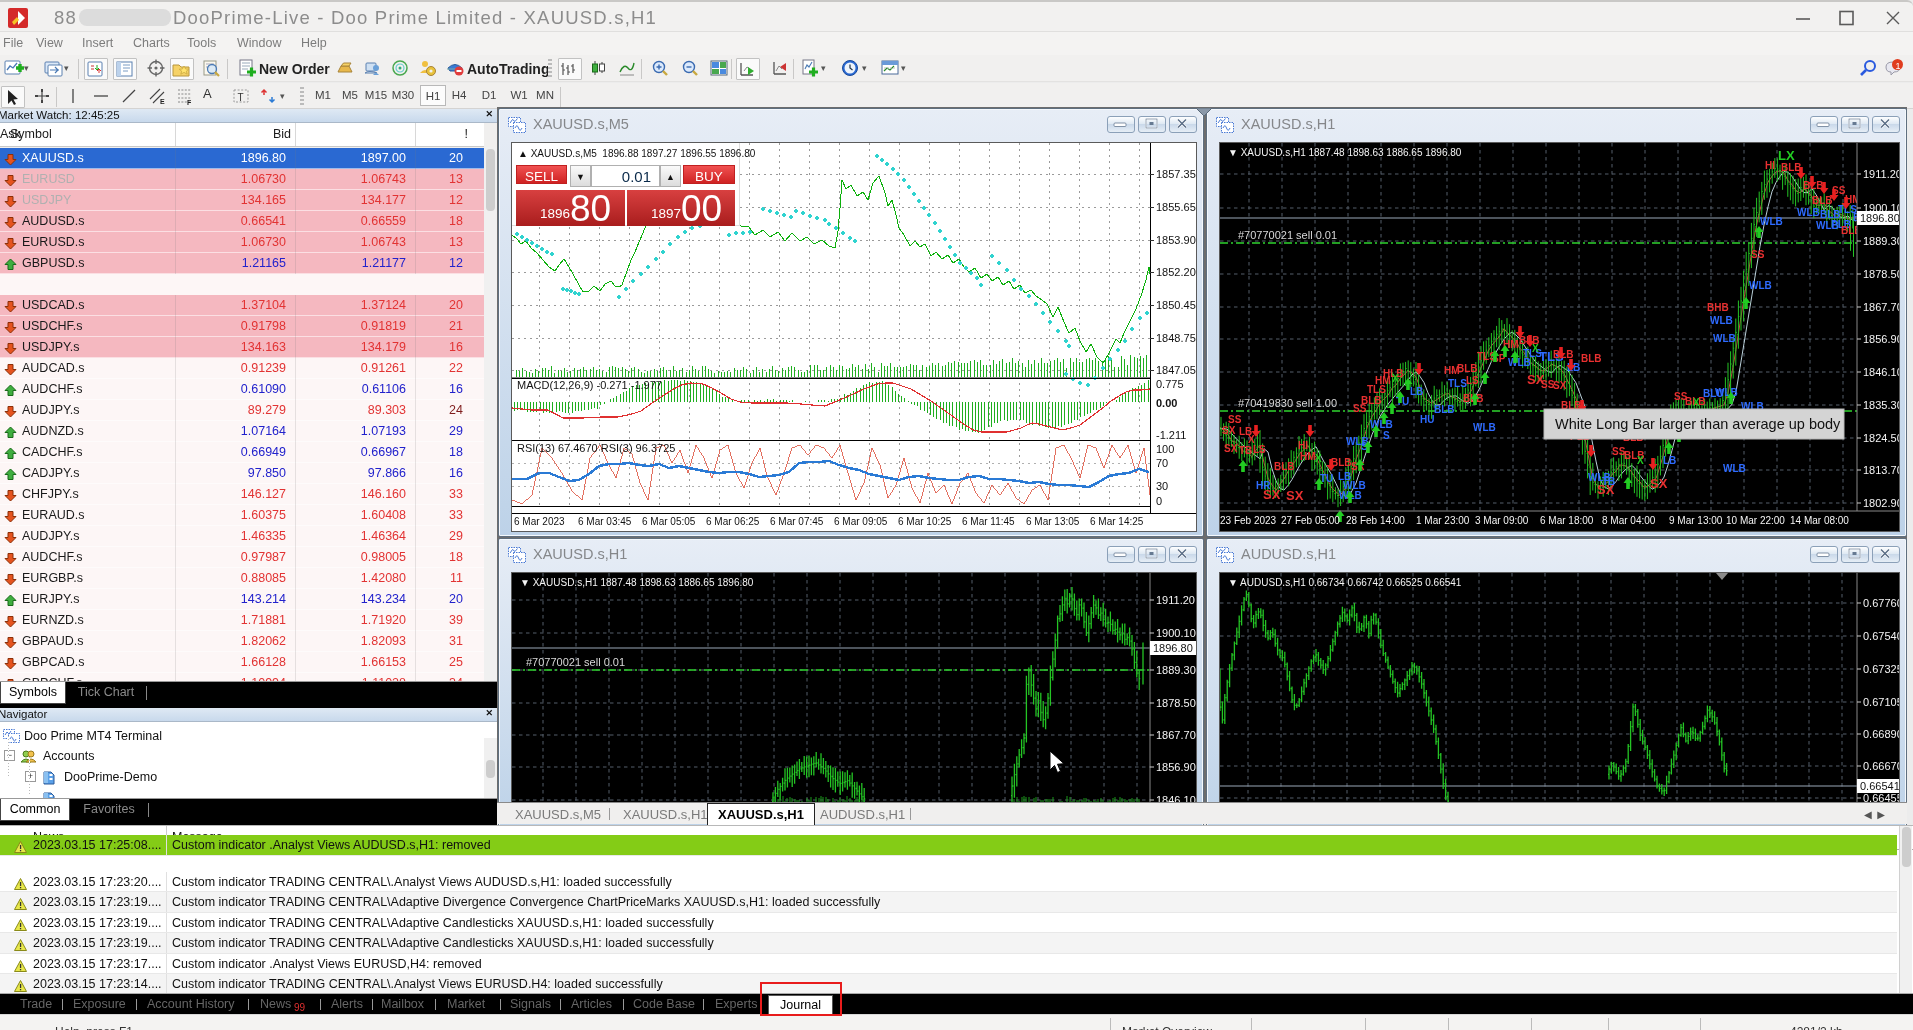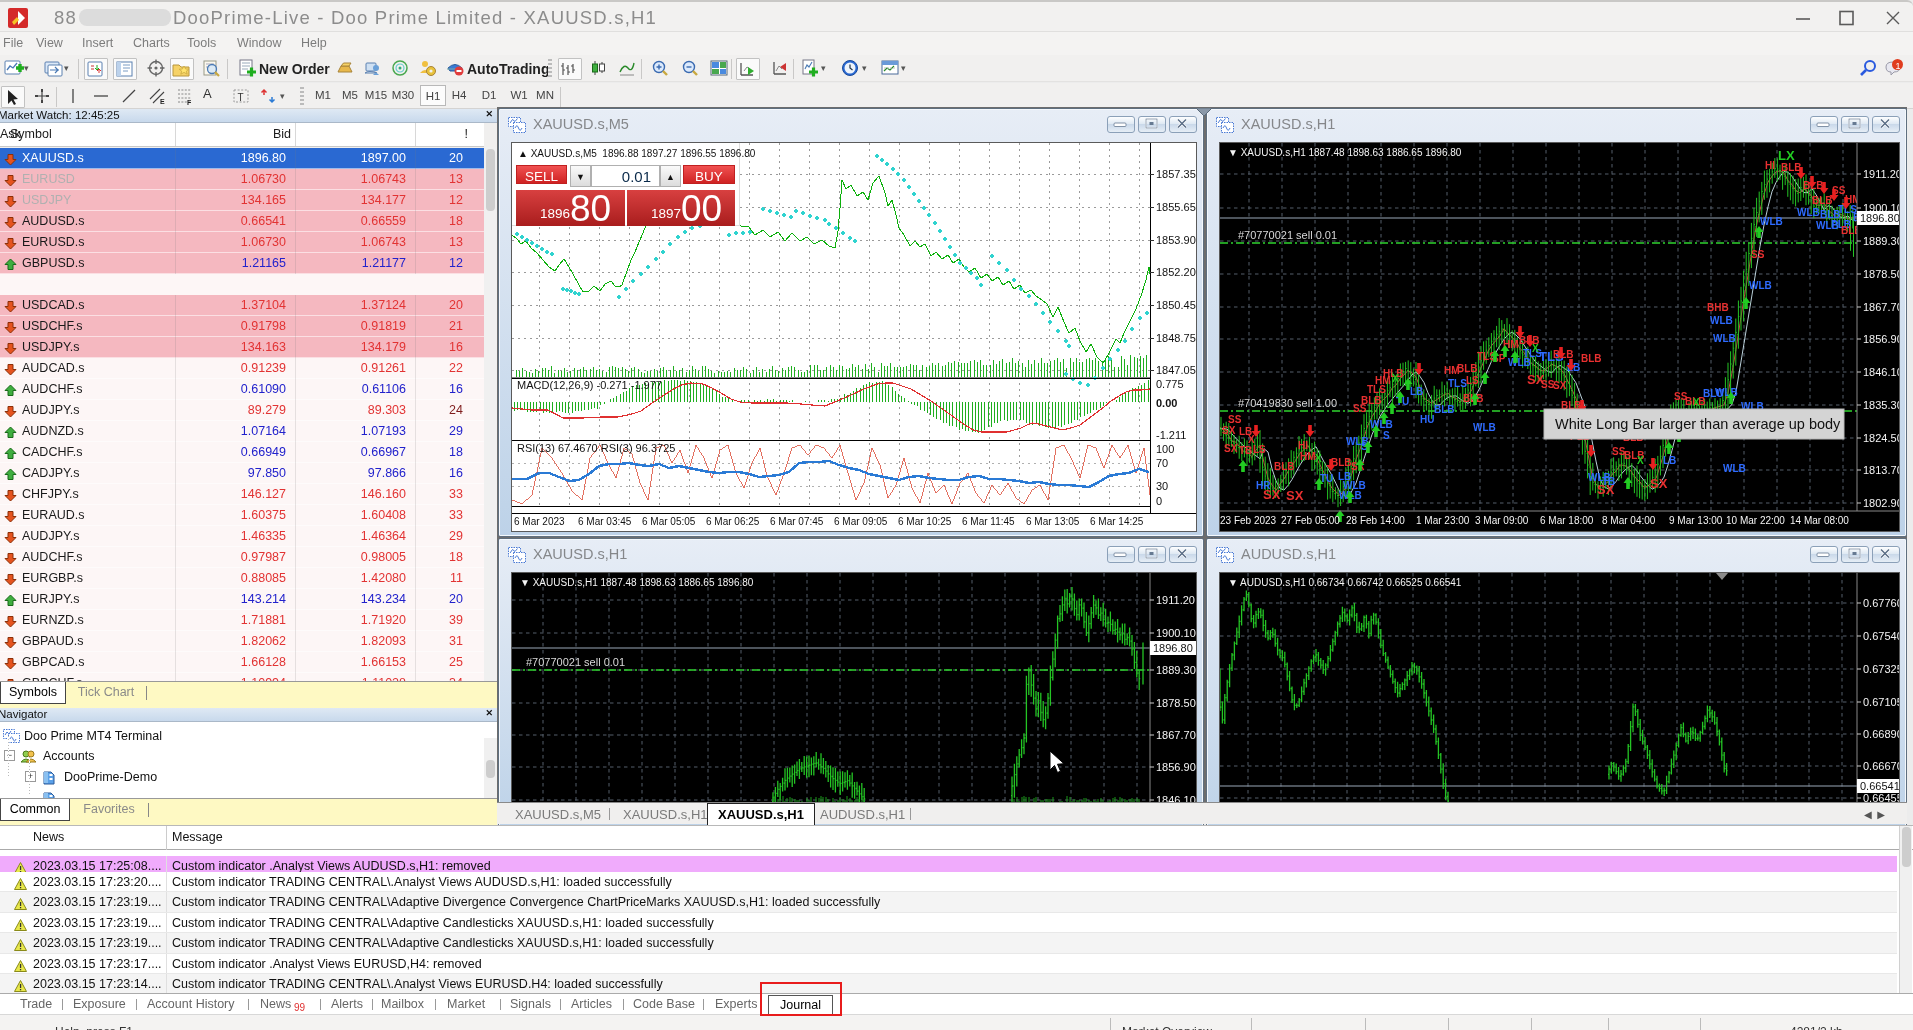--- a/index.html
+++ b/index.html
@@ -31,21 +31,21 @@
 .mwhead span{position:absolute;top:4px;font-size:12.5px;color:#1a1a1a}
 .mwhead i,.mwrow i.gl{position:absolute;top:0;width:1px;height:100%;background:#d8d8d8}
 .mwrows{position:absolute;left:0;top:39px;width:484px;height:533px;background:#fdf6f6;overflow:hidden}
 .mwrow{position:absolute;left:0;width:484px;height:21px;border-bottom:1px solid rgba(255,255,255,0.55)}
 .mwrow .ic{position:absolute;left:4px;top:4px}
 .mwrow .sym{position:absolute;left:22px;top:3px;font-size:12.5px}
 .mwrow .v{position:absolute;left:0;top:3px;font-size:12.5px;text-align:right}
 .mwrow i.gl{height:21px;background:rgba(120,120,120,.18)}
 .vsb{position:absolute;width:13px;background:#f0f0f0}
 .vsbthumb{position:absolute;left:2px;width:9px;background:#cdcdcd;border-radius:4px}
-.ptabs{position:absolute;left:0;right:0;height:31px;background:#fef9c3;border-top:1px solid #999}
+.ptabs{position:absolute;left:0;right:0;height:31px;background:#000000;border-top:1px solid #999}
 .ptab{position:absolute;top:0;height:22px;font-size:12.5px;color:#8a8a8a;text-align:center;padding-top:3px}
 .ptab.active{background:#fff;border:1px solid #444;border-top:none;color:#000;z-index:2}
 .tabsep{position:absolute;top:4px;width:1px;height:14px;background:#888}
 .navbody{position:absolute;left:0;top:14px;width:497px;height:76px;background:#fff;overflow:hidden}
 .navrow{position:absolute;left:0;width:100%;height:20px}
 .nicon{position:absolute;top:2px}
 .ntext{position:absolute;top:2px;font-size:12.5px;color:#111}
 .nbox{position:absolute;top:3px;width:11px;height:11px;border:1px solid #999;font-size:9px;line-height:9px;text-align:center;color:#333;background:#fff}
 .treeline{position:absolute;width:1px;background:repeating-linear-gradient(#bbb 0 1px,#fff 1px 3px)}
 .mdi{position:absolute;left:497px;top:107px;width:1410px;height:717px;background:#6d6d6d}
@@ -79,21 +79,21 @@
 .ctabarrows{position:absolute;right:22px;top:6px;font-size:10px;color:#555}
 .journal{position:absolute;left:0;top:825px;width:1913px;height:168px;background:#fff;border-top:1px solid #b8b8b8}
 .jhead{position:absolute;left:0;top:0;width:1913px;height:24px;background:#fff;border-bottom:1px solid #aaa}
 .jhead span{position:absolute;top:4px;font-size:12.5px;color:#111}
 .jhead i{position:absolute;top:0;width:1px;height:24px;background:#ccc}
 .jrow{position:absolute;left:0;width:1897px;height:20.5px;border-bottom:1px solid #e8e8e8}
 .jw{position:absolute;left:14px;top:4px}
 .jt{position:absolute;left:33px;top:3px;font-size:12.5px;color:#111}
 .jm{position:absolute;left:172px;top:3px;font-size:12.5px;color:#111}
 .jl{position:absolute;top:0;width:1px;height:100%;background:#e0e0e0}
-.btabs{position:absolute;left:0;top:993px;width:1913px;height:21px;background:#ffffff;border-top:1px solid #aaa;z-index:30}
+.btabs{position:absolute;left:0;top:993px;width:1913px;height:21px;background:#000000;border-top:1px solid #aaa;z-index:30}
 .btab{position:absolute;top:3px;font-size:12.5px;color:#666}
 .b99{position:absolute;left:294px;top:8px;font-size:10px;color:#e03030}
 .bsep{position:absolute;top:5px;width:1px;height:11px;background:#999}
 .btab.jactive{background:#fff;border:1px solid #555;color:#000;top:1px;padding:2px 11px 3px 11px;left:772px}
 .redbox{position:absolute;left:760px;top:-12px;width:82px;height:34px;border:2.5px solid #e81c1c}
 .statusbar{position:absolute;left:0;top:1014px;width:1913px;height:16px;background:#f4f3f2;border-top:1px solid #d8d8d8}
 .ssep{position:absolute;top:3px;width:1px;height:12px;background:#bbb}
 </style></head><body>
 <div class="stage">
     <div class="titlebar">
@@ -1213,21 +1213,21 @@
         <span class="ptab" style="left:74px;width:70px">Favorites</span>
         <i class="tabsep" style="left:148px"></i>
       </div>
     </div>
     <div class="journal">
       <div class="jhead">
         <span style="left:33px">News</span>
         <span style="left:172px">Message</span>
         <i style="left:166px"></i>
       </div>
-      <div class="jrow" style="top:30px;background:#f0abfc">
+      <div class="jrow" style="top:9px;background:#84cc16">
         <span class="jw"><svg width="13" height="12" viewBox="0 0 13 12">
             <path d="M6.5 0.5 L12.5 11.5 L0.5 11.5 Z" fill="#e8e84a" stroke="#8a8a1a" stroke-width="1"></path>
             <rect x="5.9" y="4" width="1.3" height="4" fill="#333"></rect>
             <rect x="5.9" y="9" width="1.3" height="1.3" fill="#333"></rect>
           </svg></span>
         <span class="jt">2023.03.15 17:25:08....</span>
         <span class="jm">Custom indicator .Analyst Views AUDUSD.s,H1: removed</span>
         <i class="jl" style="left:166px"></i>
       </div>
       <div class="jrow" style="top:45.5px;background:#ffffff">

